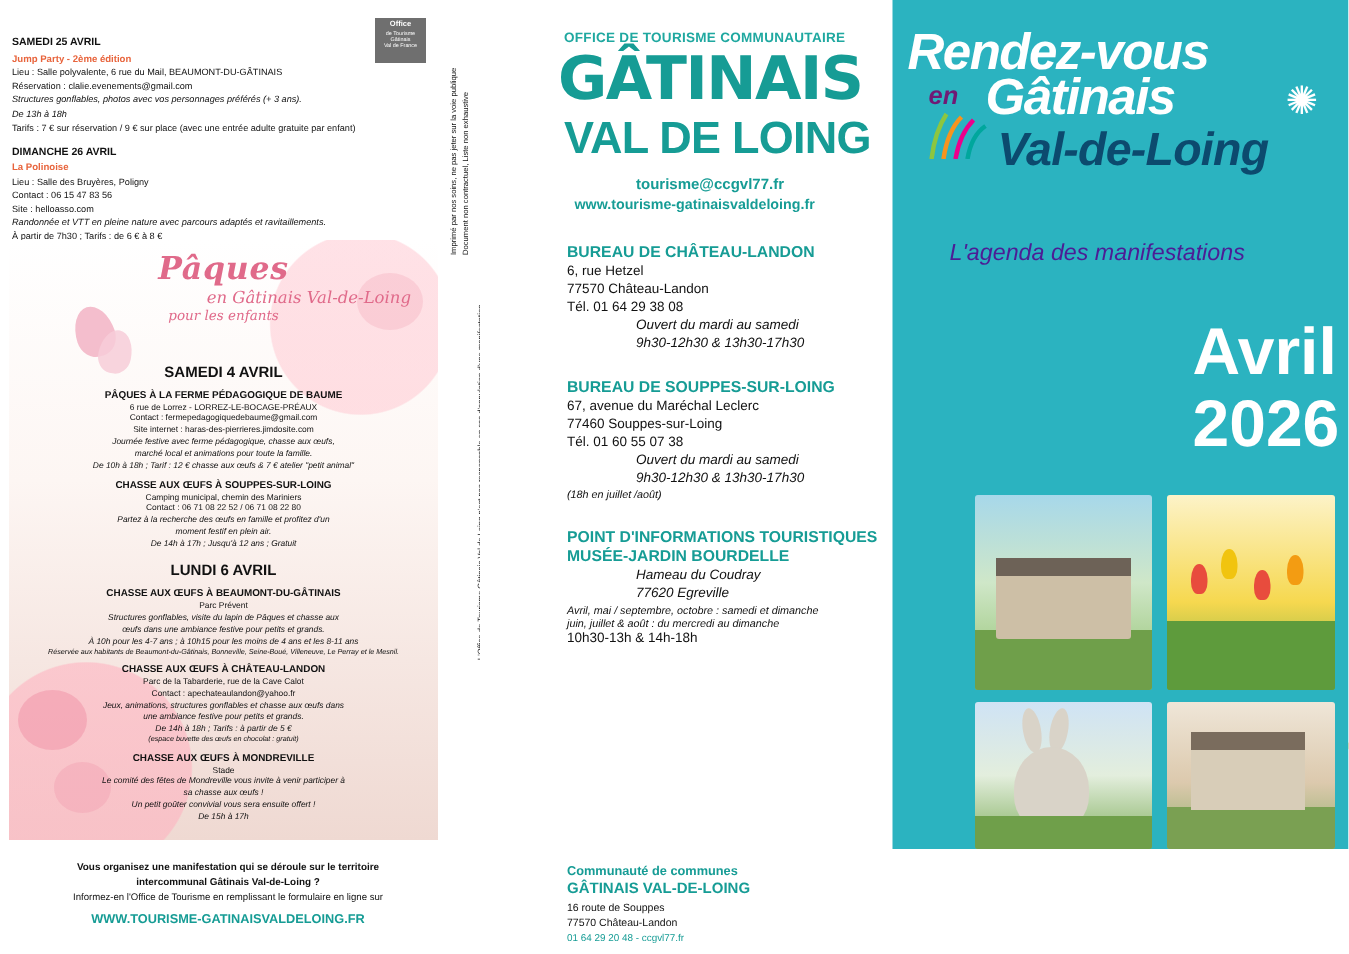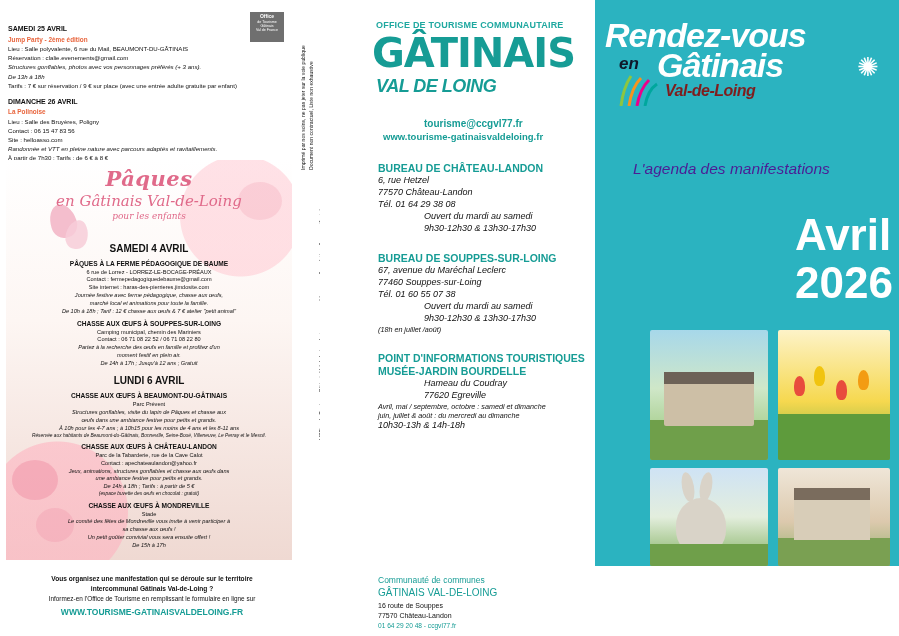--- a/index.html
+++ b/index.html
@@ -19,21 +19,21 @@
   .paques{position:absolute;left:6px;top:160px;width:286px;height:400px;overflow:hidden;background:#ffffff;}
   .paques-bg{position:absolute;left:0;top:0;width:286px;height:400px;
      background:
        radial-gradient(circle at 18% 88%, rgba(255,175,190,0.55) 0 70px, rgba(255,255,255,0) 71px),
        radial-gradient(circle at 82% 14%, rgba(255,196,206,0.5) 0 60px, rgba(255,255,255,0) 61px),
        linear-gradient(180deg,#ffffff 0%,#fdf6f3 40%,#f6e7e2 70%,#efd9d2 100%);
   }
   .cherry{position:absolute;border-radius:50%;background:rgba(240,150,170,0.55);}
   .paques-title{position:absolute;left:18px;top:6px;width:250px;text-align:center;color:#e06a8a;font-family:"DejaVu Serif",serif;}
   .paques-title .t1{font-size:21px;font-style:italic;font-weight:bold;letter-spacing:.5px;}
-  .paques-title .t2{font-size:15px;font-style:italic;margin-top:1px;}
+  .paques-title .t2{font-size:11px;font-style:italic;margin-top:1px;text-align:right;}
   .paques-title .t3{font-size:9px;font-style:italic;margin-top:1px;text-align:center;}
   .egg{position:absolute;left:44px;top:44px;width:26px;height:34px;border-radius:50% 50% 45% 45%/60% 60% 40% 40%;
        background:#f2b3c4;transform:rotate(-18deg);opacity:.85;}
   .egg2{position:absolute;left:60px;top:60px;width:22px;height:29px;border-radius:50% 50% 45% 45%/60% 60% 40% 40%;
        background:#f7cdd8;transform:rotate(12deg);opacity:.85;}
 
   .paques-body{position:absolute;left:14px;top:76px;width:258px;text-align:center;color:#111;font-size:5.8px;line-height:1.42;}
   .pb-day{font-weight:bold;font-size:10px;color:#111;margin:6px 0 1px;}
   .pb-ev{font-weight:bold;font-size:6.6px;color:#111;margin-top:3px;}
   .pb-line{font-size:5.6px;}
@@ -47,36 +47,36 @@
   
   .legal{position:absolute;left:300px;top:170px;width:250px;height:14px;
      transform:rotate(-90deg);transform-origin:0 0;font-size:5.1px;color:#111;line-height:1.55;}
   .legal2{position:absolute;left:308px;top:170px;width:250px;height:14px;
      transform:rotate(-90deg);transform-origin:0 0;font-size:5.1px;color:#111;line-height:1.55;}
 
   
   .center{position:absolute;left:320px;top:0;width:275px;height:566px;background:#ffffff;}
   .ot-sub{position:absolute;left:56px;top:20px;width:220px;color:#1fa8a0;font-weight:bold;font-size:9px;letter-spacing:.2px;}
   .ot-t1{position:absolute;left:52px;top:30px;width:232px;color:#169c95;font-size:40px;font-weight:bold;font-family:"DejaVu Sans",sans-serif;letter-spacing:-1px;}
-  .ot-t2{position:absolute;left:56px;top:76px;width:228px;color:#169c95;font-size:18px;font-weight:bold;letter-spacing:-.5px;font-style:italic;}
+  .ot-t2{position:absolute;left:56px;top:76px;width:228px;color:#169c95;font-size:30px;font-weight:bold;letter-spacing:-.5px;}
   .ot-mail{position:absolute;left:104px;top:118px;color:#169c95;font-size:10px;font-weight:bold;}
   .ot-web{position:absolute;left:63px;top:131px;color:#169c95;font-size:9.5px;font-weight:bold;}
 
   .bureau{position:absolute;left:58px;width:230px;color:#111;}
   .b-title{color:#169c95;font-weight:bold;font-size:10.5px;margin-bottom:1px;}
-  .b-line{font-size:9px;line-height:1.33;font-style:italic;}
+  .b-line{font-size:9px;line-height:1.33;}
   .b-it{font-size:9px;font-style:italic;line-height:1.33;margin-left:46px;}
   .b-sm{font-size:7.2px;font-style:italic;}
 
   
   .right{position:absolute;left:595px;top:0;width:304px;height:566px;background:#2bb3c0;overflow:hidden;}
   .rdv1{position:absolute;left:10px;top:16px;color:#ffffff;font-size:34px;font-weight:bold;font-style:italic;letter-spacing:-1px;}
-  .rdv-en{position:absolute;left:24px;top:54px;color:#0f172a;font-size:17px;font-style:italic;font-weight:bold;}
+  .rdv-en{position:absolute;left:24px;top:54px;color:#701a75;font-size:17px;font-style:italic;font-weight:bold;}
   .rdv2{position:absolute;left:62px;top:46px;color:#ffffff;font-size:34px;font-weight:bold;font-style:italic;letter-spacing:-1px;}
-  .rdv3{position:absolute;left:70px;top:82px;color:#7f1d1d;font-size:16px;font-weight:bold;font-style:italic;letter-spacing:-.5px;}
+  .rdv3{position:absolute;left:70px;top:82px;color:#0c4a6e;font-size:31px;font-weight:bold;font-style:italic;letter-spacing:-.5px;}
   .butterfly{position:absolute;left:262px;top:52px;color:#ffffff;font-size:26px;}
   .grass{position:absolute;left:22px;top:72px;width:44px;height:34px;}
   .agenda-line{position:absolute;left:38px;top:160px;color:#4c1d95;font-size:15.5px;font-style:italic;}
   .month{position:absolute;left:200px;top:210px;color:#ffffff;font-size:44px;font-weight:bold;text-align:right;width:92px;}
   .year{position:absolute;left:200px;top:258px;color:#ffffff;font-size:44px;font-weight:bold;text-align:right;width:92px;}
 
   .photo{position:absolute;border-radius:2px;overflow:hidden;}
   .ph1{left:650px;top:330px;width:118px;height:130px;
      background:linear-gradient(180deg,#a7d8ea 0%,#cfe7c8 45%,#8fbf6a 100%);}
   .ph2{left:778px;top:330px;width:112px;height:130px;
@@ -88,21 +88,21 @@
   .tulip{position:absolute;width:11px;height:20px;border-radius:50% 50% 40% 40%;}
   .bunny{position:absolute;left:22px;top:18px;width:52px;height:62px;background:#d9d3c8;border-radius:50% 50% 42% 42%;}
   .bunny-ear{position:absolute;width:12px;height:30px;background:#d9d3c8;border-radius:50%;}
 
   
   .bottom{position:absolute;left:0;top:566px;width:899px;height:70px;background:#ffffff;}
   .bl{position:absolute;left:12px;top:8px;width:280px;text-align:center;font-size:6.4px;color:#111;line-height:1.5;}
   .bl b{font-size:6.6px;}
   .bl .url{color:#169c95;font-weight:bold;font-size:8.5px;margin-top:3px;}
   .bc{position:absolute;left:378px;top:8px;width:230px;font-size:7px;color:#111;line-height:1.45;}
-  .bc .h{color:#169c95;font-weight:normal;font-size:8.5px;}
+  .bc .h{color:#169c95;font-weight:bold;font-size:8.5px;}
   .bc .tel{color:#169c95;font-size:6.6px;}
 
   
   .map{position:absolute;left:300px;top:450px;width:300px;height:116px;}
   .map-shape{position:absolute;left:10px;top:4px;width:282px;height:108px;
      background:#f3cf72;clip-path:polygon(12% 18%,30% 4%,52% 10%,70% 2%,88% 14%,96% 40%,88% 66%,70% 86%,50% 96%,28% 88%,12% 70%,4% 44%);}
   .map-dot{position:absolute;width:4px;height:4px;border-radius:50%;background:#169c95;}
   .map-lbl{position:absolute;font-size:3.6px;color:#333;white-space:nowrap;}
 </style>
 </head>

